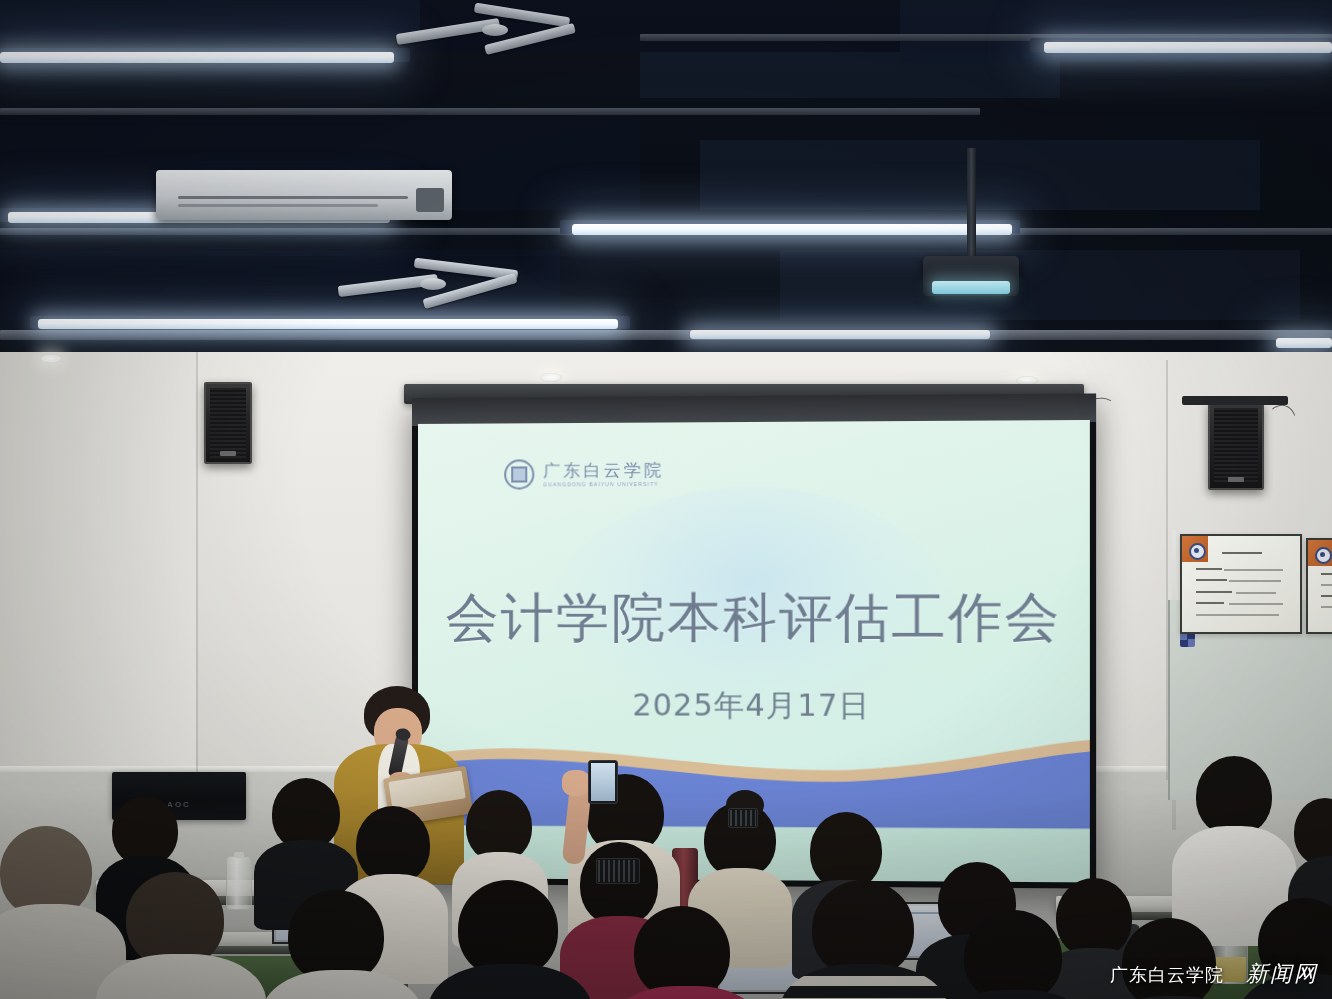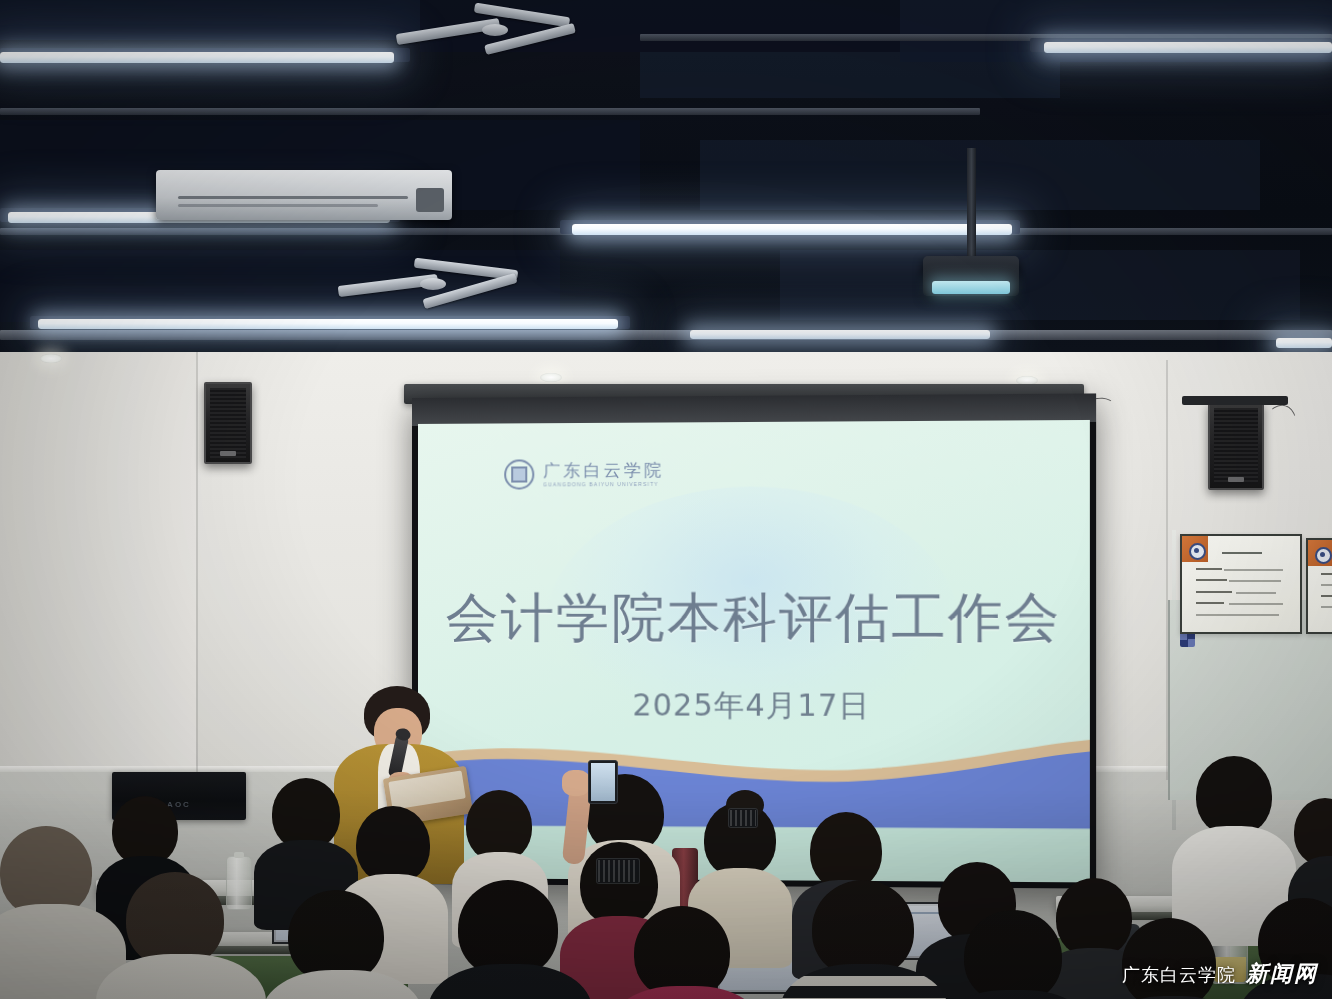--- a/index.html
+++ b/index.html
@@ -227,21 +227,21 @@
     background:linear-gradient(180deg,rgba(0,0,0,0),rgba(0,0,0,.28));}
 
   
   .watermark{
     position:absolute;right:14px;bottom:10px;
     display:flex;align-items:baseline;gap:10px;
     color:#ffffff;text-shadow:0 1px 3px rgba(0,0,0,.85),0 0 8px rgba(0,0,0,.5);
     font-family:"DejaVu Sans","Liberation Sans",sans-serif;
   }
   .wm-name{font-size:18px;letter-spacing:1px;}
-  .wm-news{font-size:22px;font-style:italic;font-family:"DejaVu Serif",serif;font-weight:bold;letter-spacing:2px;}
+  .wm-news{font-size:22px;font-style:italic;font-family:"DejaVu Serif",serif;font-weight:normal;letter-spacing:2px;margin-left:12px;}
 </style>
 </head>
 <body>
 
 <div id="scene">
 
   <div class="ceiling">
     <div class="ceil-panel" style="left:0;top:0;width:420px;height:40px;"></div>
     <div class="ceil-panel b" style="left:420px;top:0;width:480px;height:52px;"></div>
     <div class="ceil-panel c" style="left:640px;top:52px;width:420px;height:46px;opacity:.55;"></div>

